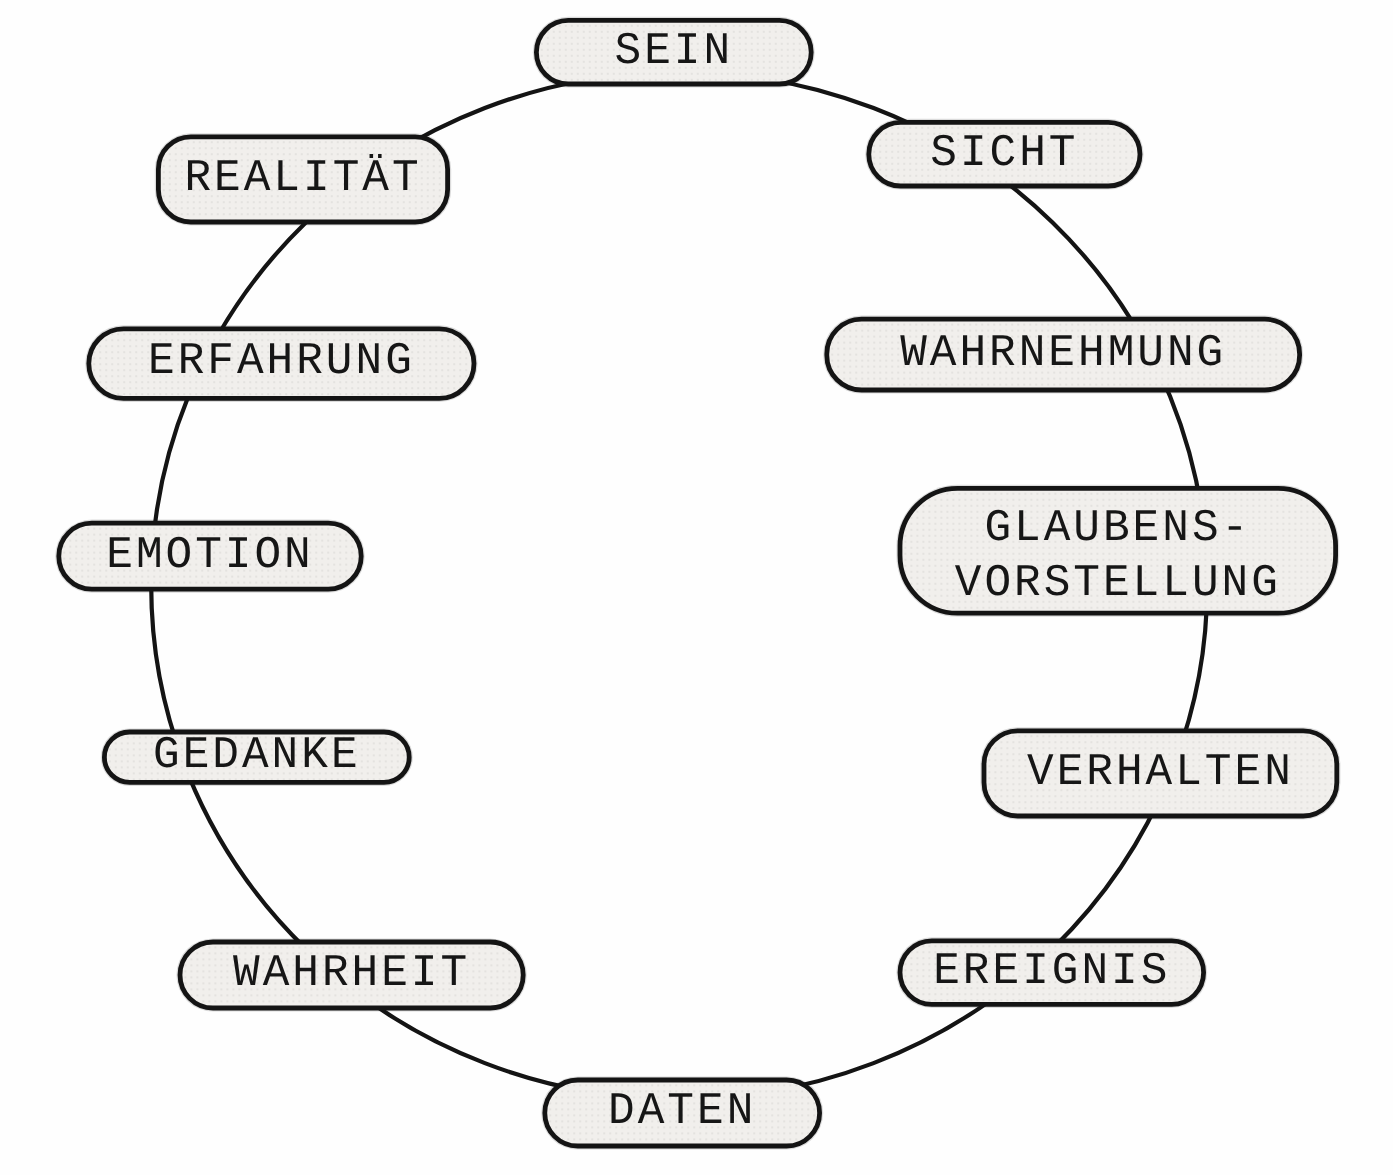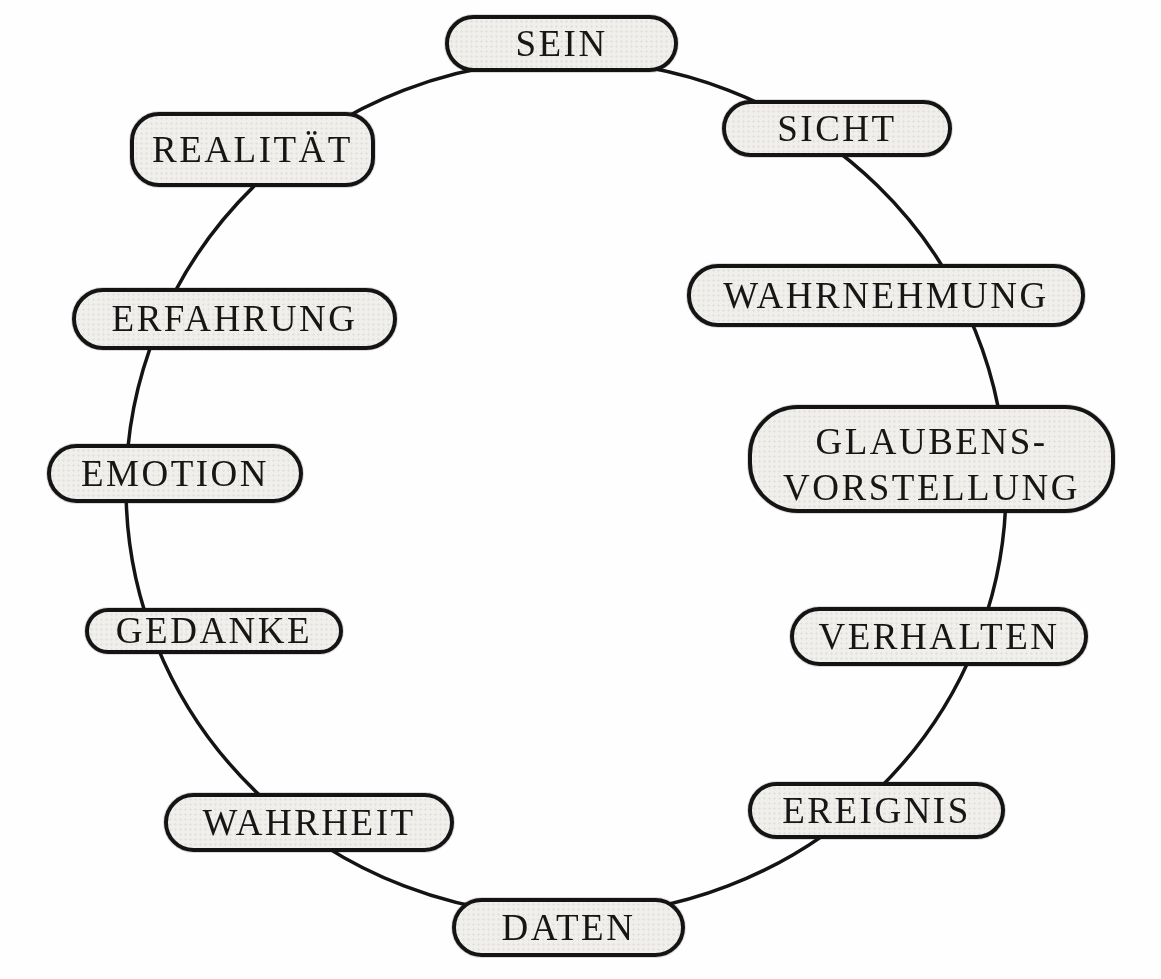--- a/index.html
+++ b/index.html
@@ -5,21 +5,21 @@
   html, body {
     margin: 0;
     padding: 0;
     background: #ffffff;
   }
   .canvas {
     position: relative;
     width: 1161px;
     height: 979px;
     background: #fefefe;
-    font-family: Liberation Serif, serif;
+    font-family: Liberation Mono, monospace;
     overflow: hidden;
   }
   .circle-svg {
     position: absolute;
     left: 0;
     top: 0;
     width: 1161px;
     height: 979px;
   }
   .pill {
@@ -41,27 +41,27 @@
     line-height: 1.22;
     text-align: center;
     white-space: pre-line;
     transform: scaleY(1.02);
   }
   
   .pill-sein        { left: 445px; top: 15px;  width: 233px; height: 57px;  border-radius: 29px; }
   .pill-sicht       { left: 722px; top: 100px; width: 230px; height: 57px;  border-radius: 29px; }
   .pill-wahrnehmung { left: 687px; top: 264px; width: 398px; height: 63px;  border-radius: 31px; }
   .pill-glaubens    { left: 748px; top: 405px; width: 367px; height: 108px; border-radius: 50px; align-items: flex-end; }
-  .pill-verhalten   { left: 790px; top: 607px; width: 298px; height: 59px;  border-radius: 30px; align-items: center; }
+  .pill-verhalten   { left: 818px; top: 607px; width: 298px; height: 75px;  border-radius: 30px; align-items: center; }
   .pill-ereignis    { left: 748px; top: 782px; width: 257px; height: 57px;  border-radius: 29px; }
   .pill-daten       { left: 452px; top: 898px; width: 233px; height: 59px;  border-radius: 30px; }
-  .pill-wahrheit    { left: 164px; top: 783px; width: 290px; height: 59px;  border-radius: 30px; margin-top: 10px; }
+  .pill-wahrheit    { left: 148px; top: 783px; width: 290px; height: 59px;  border-radius: 30px; }
   .pill-gedanke     { left: 85px;  top: 608px; width: 258px; height: 46px;  border-radius: 30px; }
-  .pill-emotion     { left: 47px;  top: 444px; width: 256px; height: 59px;  border-radius: 30px; }
-  .pill-erfahrung   { left: 72px;  top: 272px; width: 325px; height: 62px;  border-radius: 31px; margin-top: 16px; }
+  .pill-emotion     { left: 47px;  top: 434px; width: 256px; height: 59px;  border-radius: 30px; }
+  .pill-erfahrung   { left: 72px;  top: 272px; width: 325px; height: 62px;  border-radius: 31px; }
   .pill-realitaet   { left: 130px; top: 112px; width: 245px; height: 75px;  border-radius: 29px; }
 </style>
 </head>
 <body>
 
 <div class="canvas">
 
   <svg class="circle-svg" viewBox="0 0 1161 979" xmlns="http://www.w3.org/2000/svg">
     <ellipse cx="566" cy="488" rx="440" ry="428" fill="none" stroke="#141414" stroke-width="3.5"></ellipse>
   </svg>

